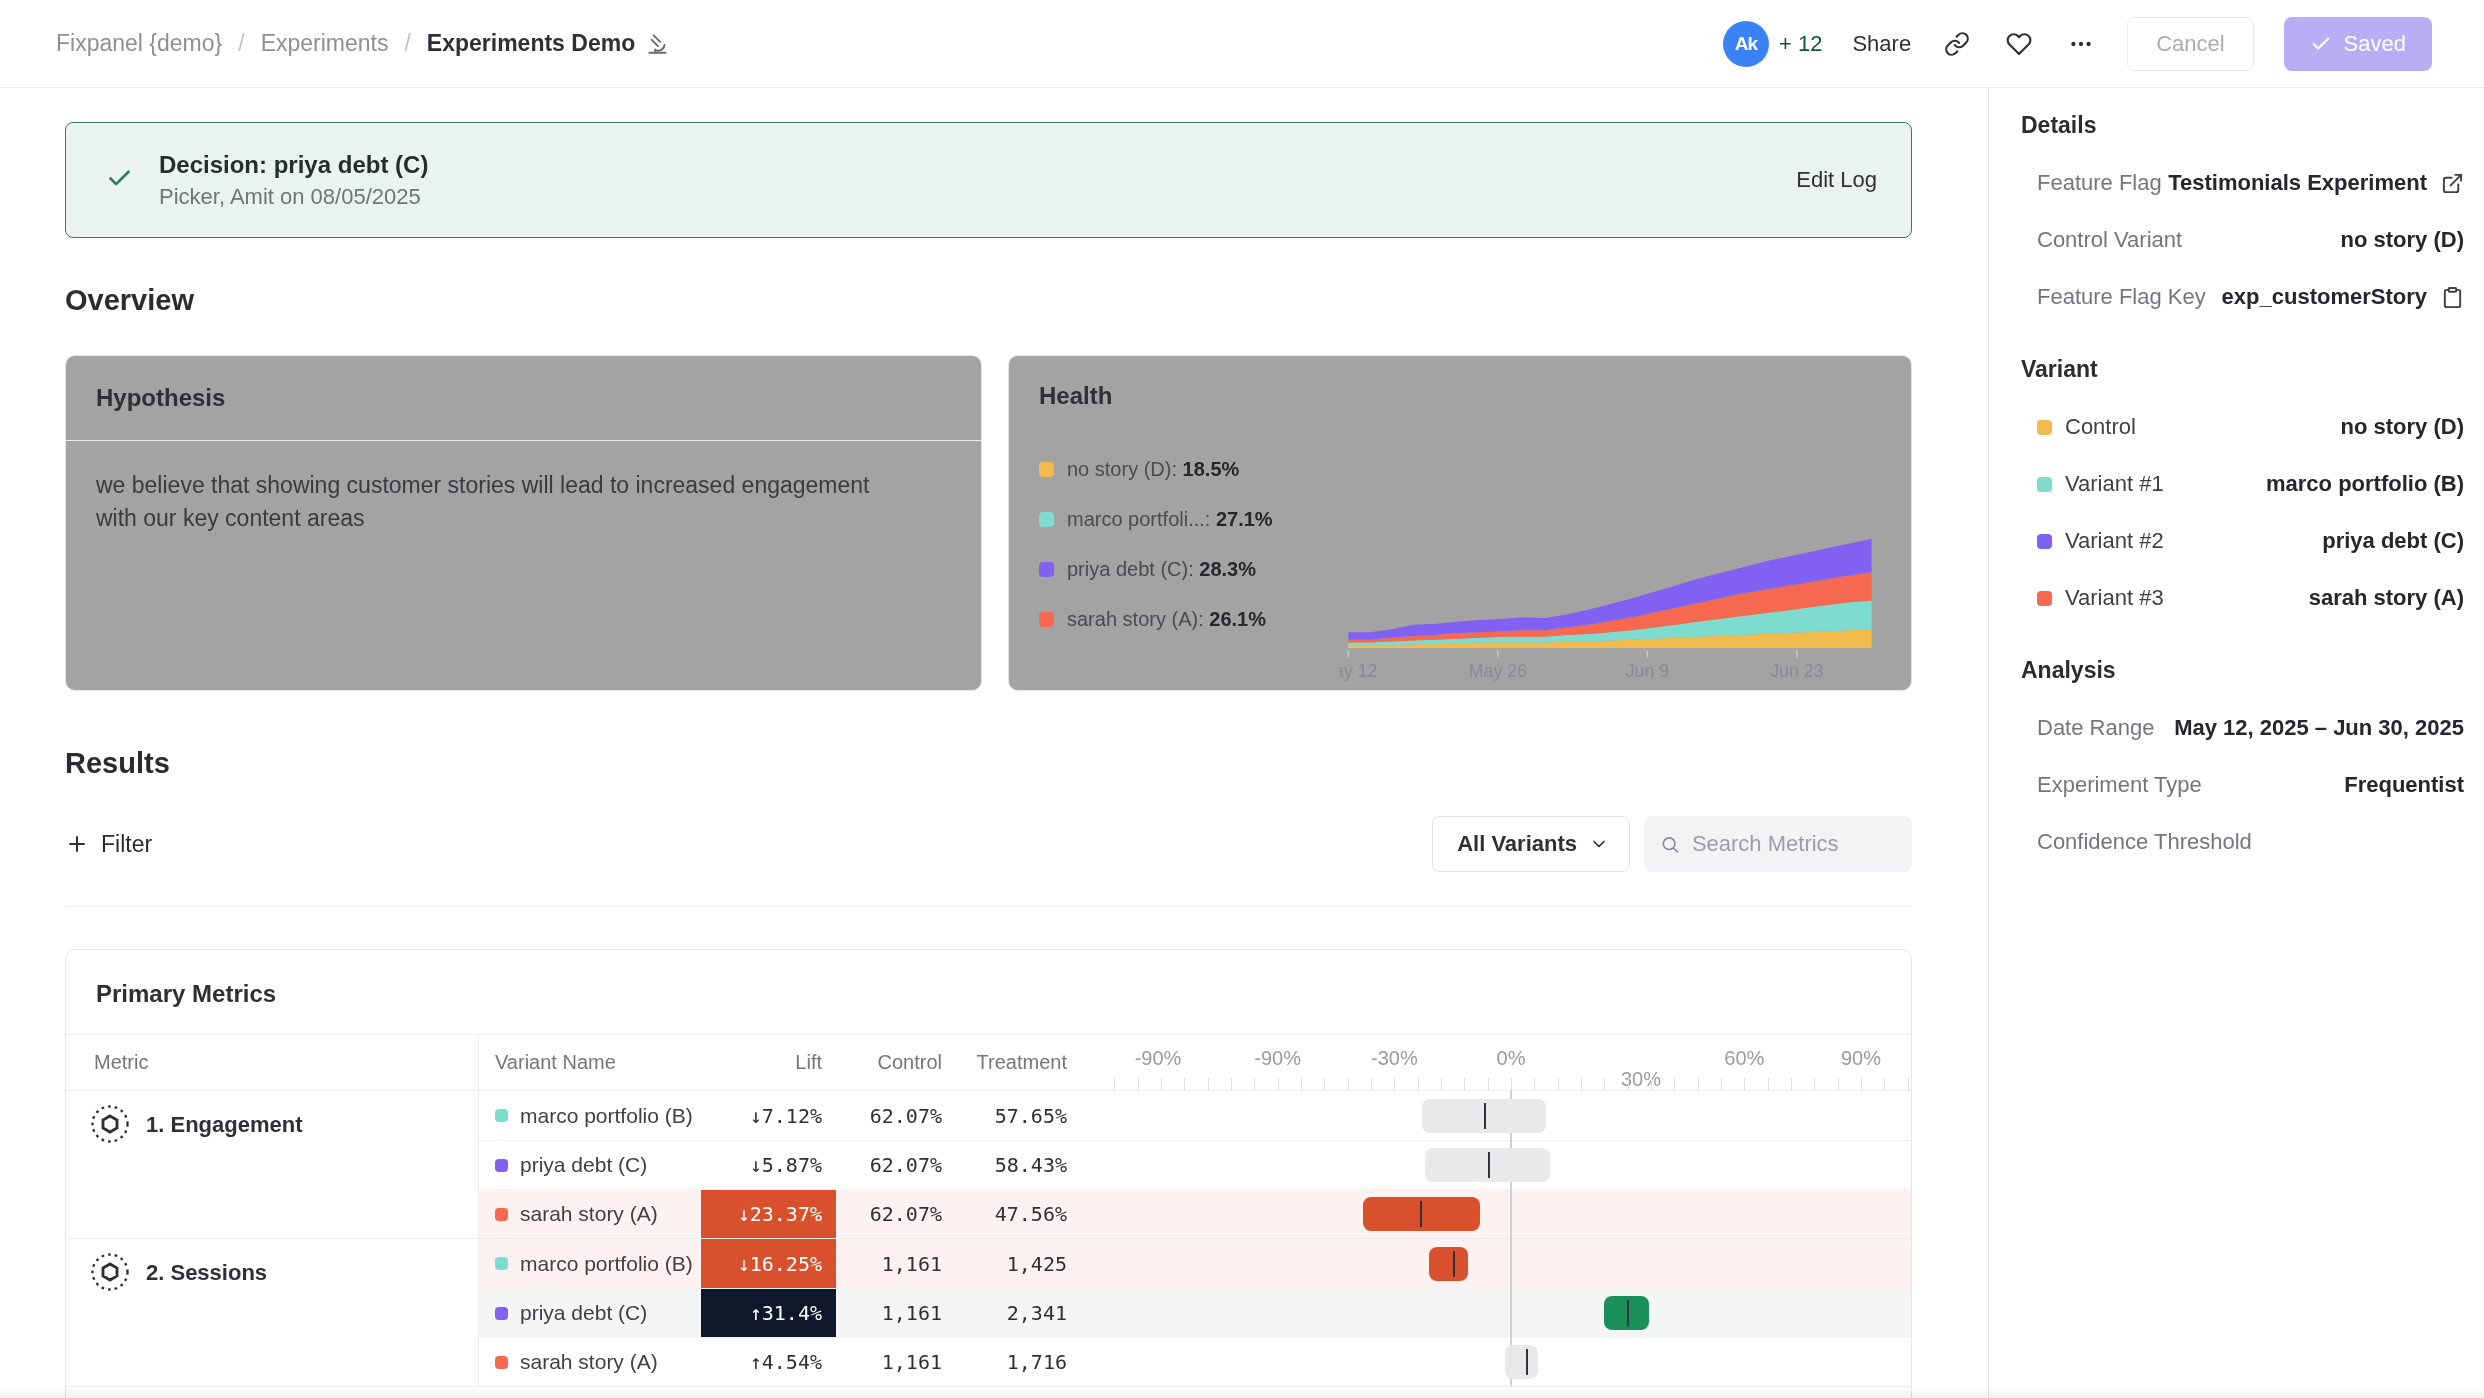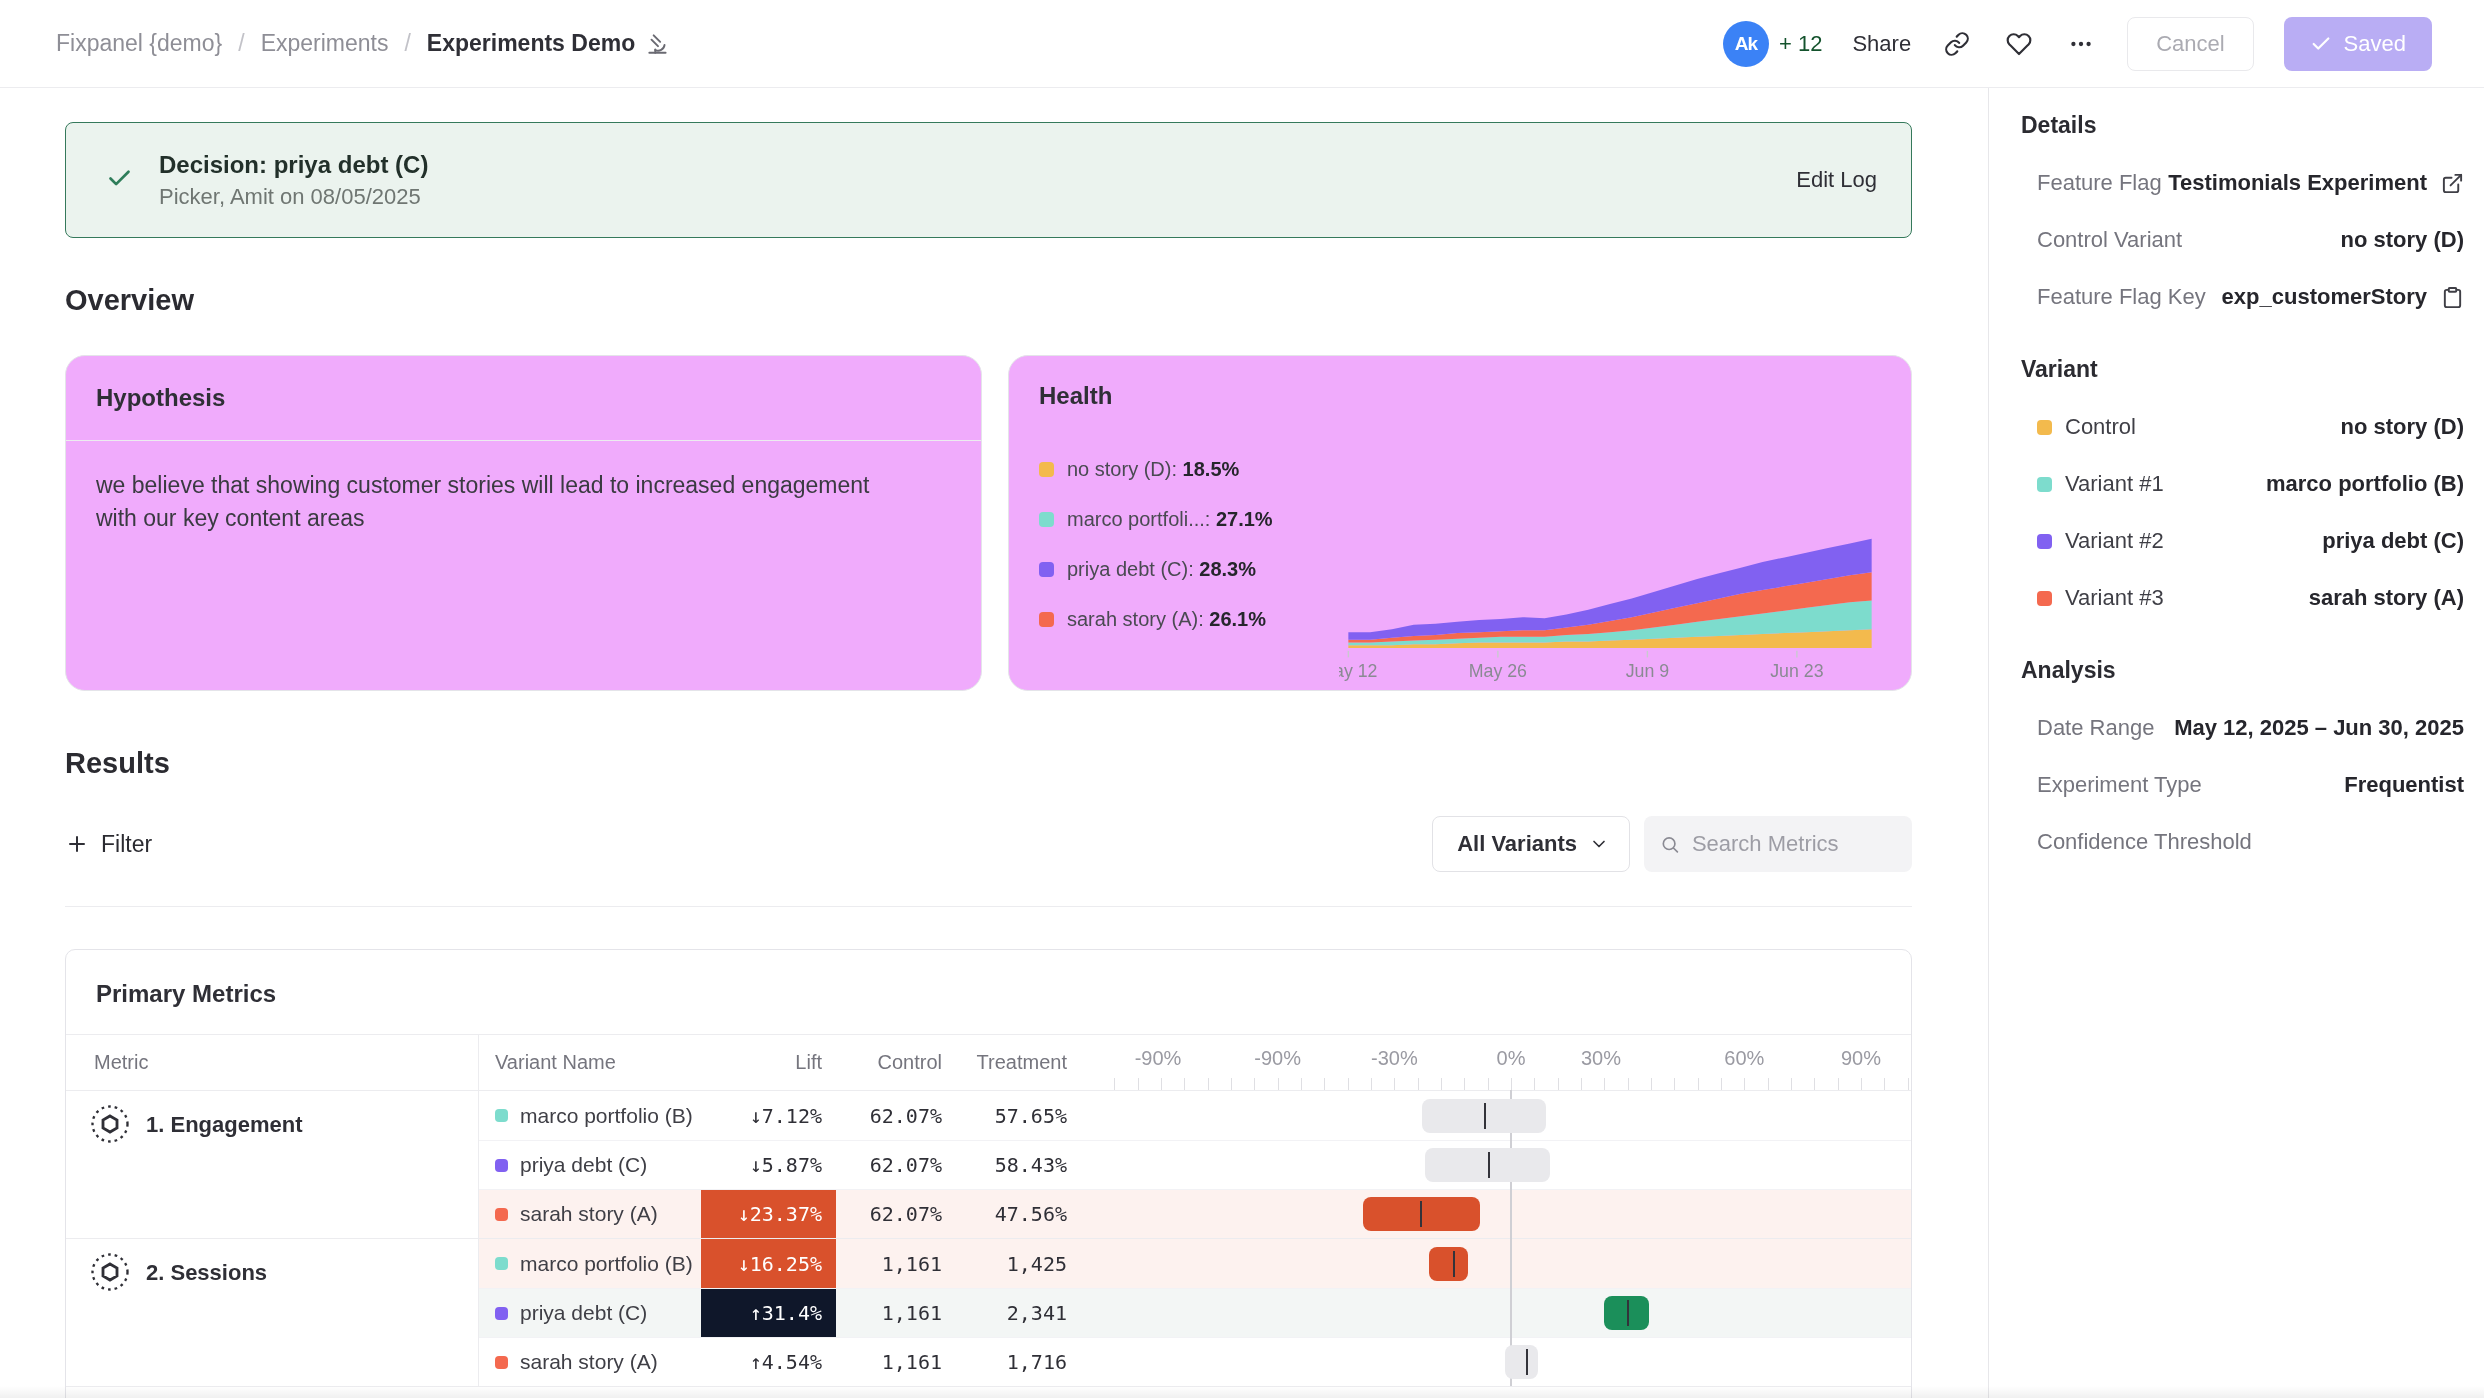--- a/index.html
+++ b/index.html
@@ -44,21 +44,21 @@
   .banner-title { font-size: 24px; font-weight: 700; color: #22302A; }
   .banner-sub { font-size: 22px; color: #6F7672; margin-top: 5px; }
   .banner-action { font-size: 22px; color: #2F2F36; font-weight: 500; cursor: pointer; }
 
   .h2 { font-size: 29px; font-weight: 700; color: #2B2B31; }
   .overview-h { margin-top: 46px; }
   .results-h { margin-top: 56px; }
 
   
   .cards { display: flex; gap: 26px; margin-top: 38px; }
-  .card { border: 1px solid #E4E4E9; border-radius: 20px; background: #f0abfc; }
+  .card { border: 1px solid #E4E4E9; border-radius: 10px; background: #a3a3a3; }
   .hyp { width: 917px; height: 336px; }
   .hyp-head { padding: 28px 30px; border-bottom: 1px solid #ECECEF; font-size: 24px; font-weight: 700; }
   .hyp-body { padding: 28px 30px; font-size: 23px; line-height: 1.42; color: #3A3A41; max-width: 880px; }
   .health { flex: 1; height: 336px; padding: 26px 30px 6px 30px; display: flex; flex-direction: column; }
   .health-title { font-size: 24px; font-weight: 700; }
   .health-content { display: flex; flex: 1; min-height: 0; }
   .legend { width: 300px; padding-top: 48px; }
   .legend-item { display: flex; align-items: center; gap: 13px; margin-bottom: 27px; cursor: pointer; }
   .swatch { width: 15px; height: 15px; border-radius: 4px; flex-shrink: 0; }
   .legend-label { font-size: 20px; color: #4A4A52; }
@@ -281,21 +281,21 @@
         <div class="col-metric">Metric</div>
         <div class="col-variant">Variant Name</div>
         <div class="col-num w-lift">Lift</div>
         <div class="col-num w-ctrl">Control</div>
         <div class="col-num w-treat">Treatment</div>
         <div class="col-viz">
             <div class="axis-label" style="left: 77px;">-90%</div>
             <div class="axis-label" style="left: 196.66px;">-90%</div>
             <div class="axis-label" style="left: 313.33px;">-30%</div>
             <div class="axis-label" style="left: 430px;">0%</div>
-            <div class="axis-label" style="left: 520px;">30%</div>
+            <div class="axis-label" style="left: 560px; margin-top: 21px;">30%</div>
             <div class="axis-label" style="left: 663.34px;">60%</div>
             <div class="axis-label" style="left: 780.01px;">90%</div>
             <div class="axis-tick" style="left: 33.3px;"></div>
             <div class="axis-tick" style="left: 56.7px;"></div>
             <div class="axis-tick" style="left: 80px;"></div>
             <div class="axis-tick" style="left: 103.3px;"></div>
             <div class="axis-tick" style="left: 126.7px;"></div>
             <div class="axis-tick" style="left: 150px;"></div>
             <div class="axis-tick" style="left: 173.3px;"></div>
             <div class="axis-tick" style="left: 196.7px;"></div>

